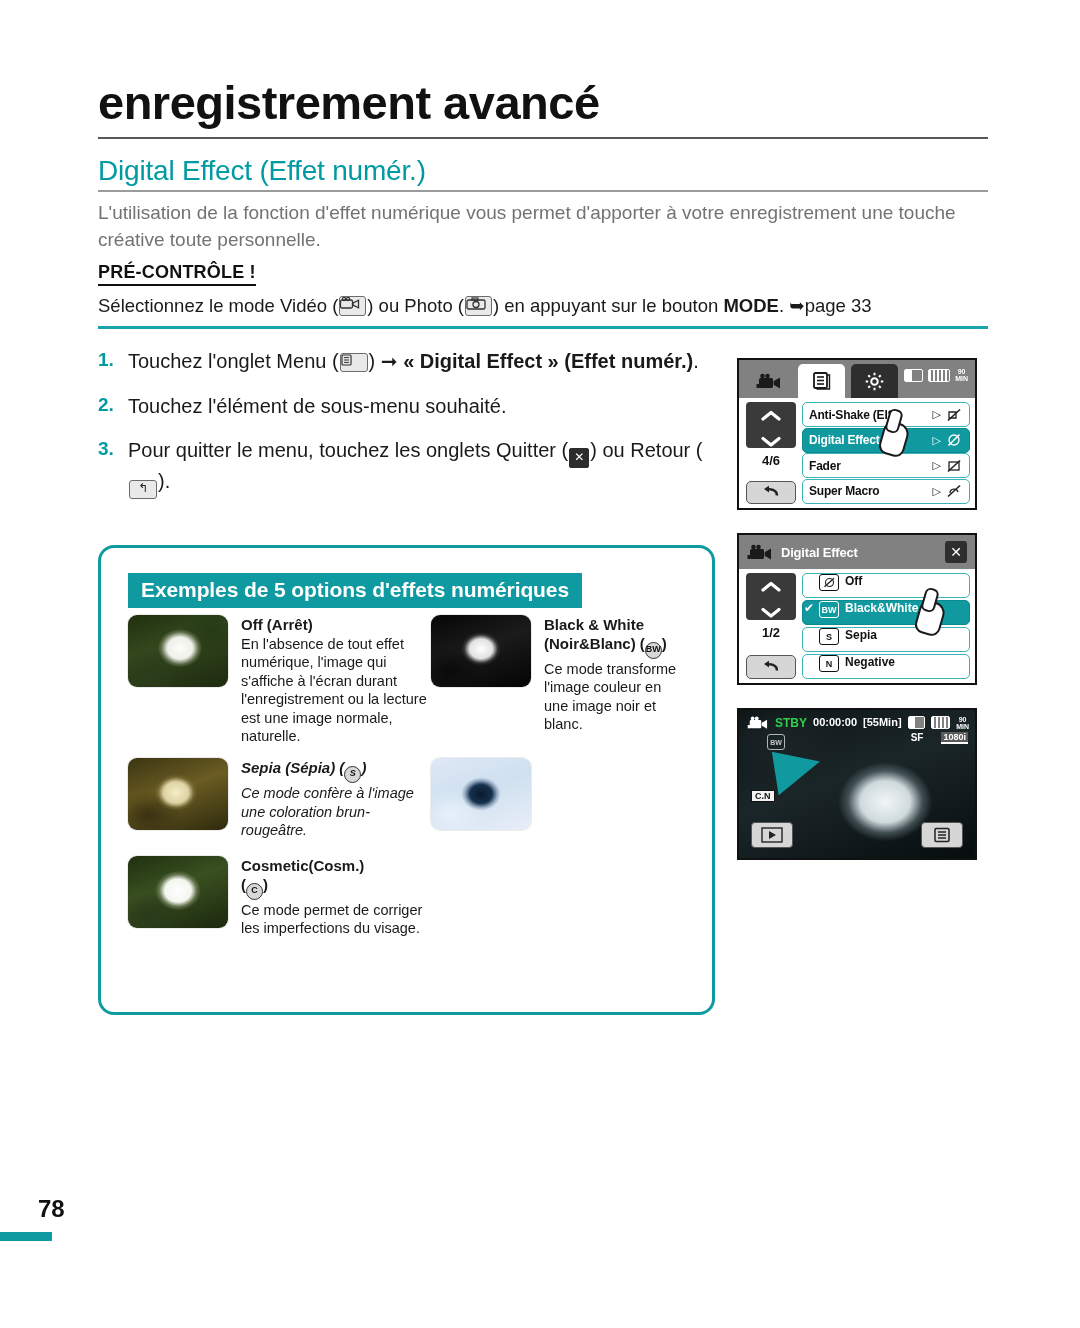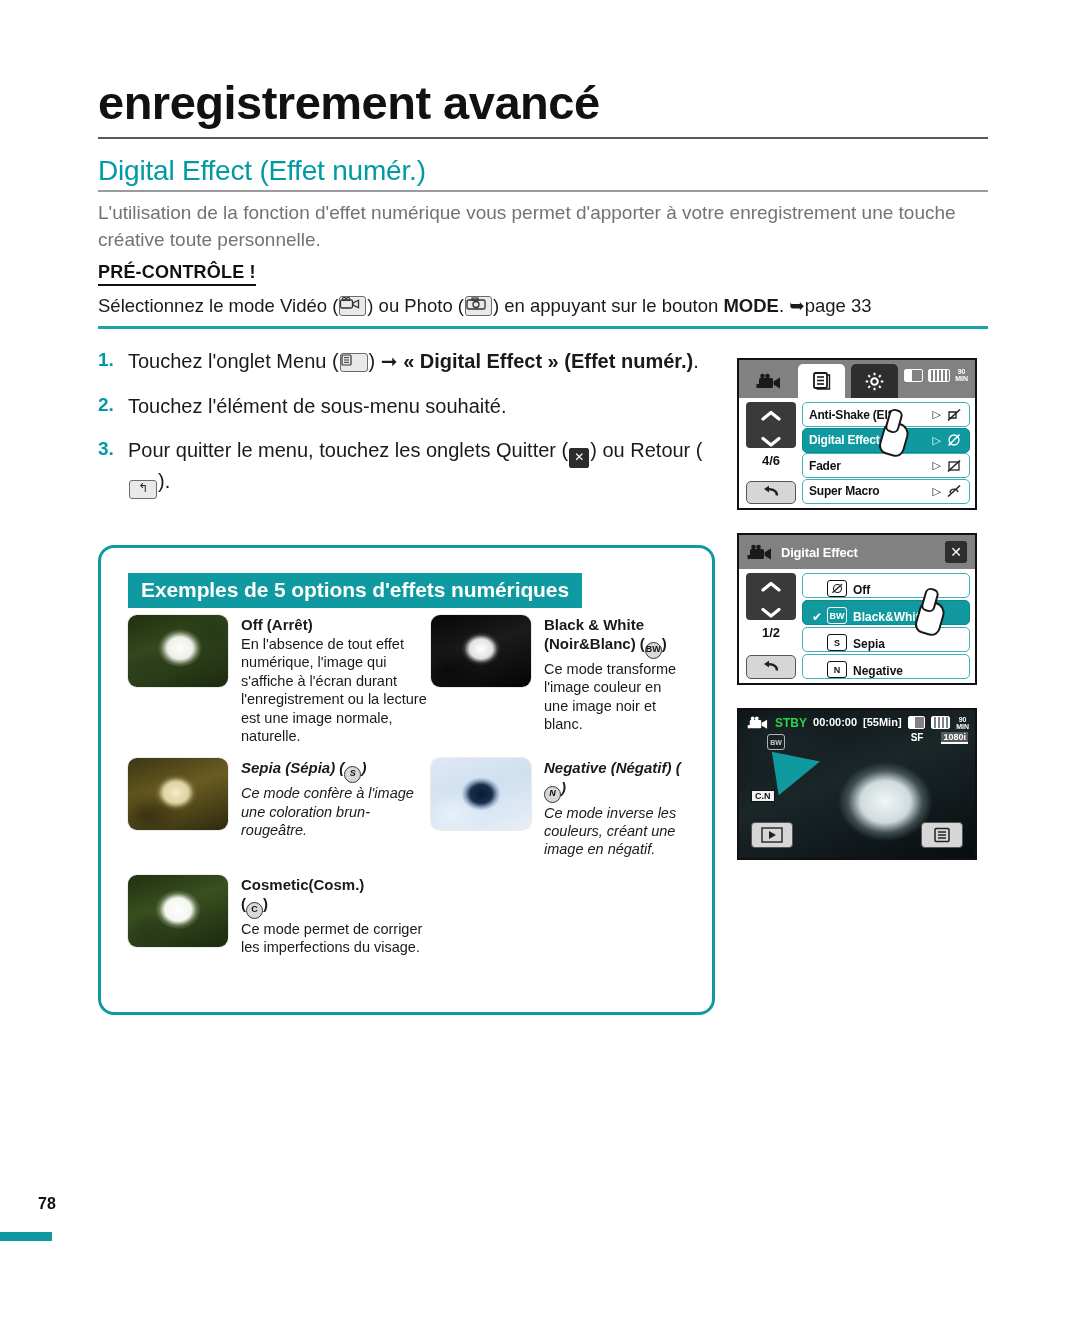--- a/index.html
+++ b/index.html
@@ -174,21 +174,21 @@
     color:#fff;font-size:13px;font-weight:bold;
   }
   .sub-top .t{flex:1;margin-left:8px;letter-spacing:-0.2px;}
   .closebtn{
     width:22px;height:22px;background:#2e2e2e;border-radius:3px;color:#fff;
     display:flex;align-items:center;justify-content:center;font-size:14px;font-weight:bold;
   }
   .lcd-body2{display:flex;height:114px;background:#fff;padding:4px 5px;box-sizing:border-box;}
   .srow{
     height:23px;border:1.3px solid #3ab3b8;border-radius:5px;background:#fff;
-    display:flex;align-items:flex-end;padding:0 9px;font-size:12px;font-weight:bold;color:#111;
+    display:flex;align-items:flex-start;padding:0 1px;font-size:12px;font-weight:bold;color:#111;
   }
   .srow.sel{background:#109aa0;border-color:#0b8a90;color:#fff;}
   .srow .ico{
     width:18px;height:15px;margin-right:6px;display:inline-flex;align-items:center;
     justify-content:center;font-size:9px;border:1.2px solid currentColor;border-radius:3px;
   }
   .srow .chk{width:13px;font-size:12px;margin-right:2px;}
 
   
   .preview{
@@ -241,21 +241,21 @@
     border:2px solid #1a1a1a;border-radius:6px;transform:rotate(16deg);
   }
 
   
   .card-gl{width:17px;height:11px;border:1.6px solid #fff;border-radius:2px;background:linear-gradient(90deg,#fff 0 42%,#818181 42% 100%);}
   .batt-gl{width:20px;height:11px;border:1.6px solid #fff;border-radius:2px;background:repeating-linear-gradient(90deg,#fff 0 2.4px,#818181 2.4px 4px);}
   .min-gl{font-size:7px;line-height:7px;color:#fff;font-weight:bold;text-align:center;}
 
   
   .pagenum{
-    position:absolute;left:38px;top:1195px;font-size:16px;font-weight:bold;color:#111;
+    position:absolute;left:38px;top:1195px;font-size:24px;font-weight:bold;color:#111;
   }
   .footer-bar{position:absolute;left:0px;top:1232px;width:52px;height:9px;background:#0e9aa0;}
 
   svg{display:block;}
 </style>
 </head>
 <body>
 
 <div class="page">
 
@@ -342,24 +342,20 @@
     <div class="ex-row" style="margin-top:13px;font-style:italic;">
       <div class="ex-col">
         <div class="thumb th-sepia"></div>
         <div class="ex-text">
           <span class="ex-title"><span>Sepia (Sépia)</span> (<span class="gl">S</span>)</span>
           <span class="ex-body">Ce mode confère à l'image une coloration brun-rougeâtre.</span>
         </div>
       </div>
       <div class="ex-col narrow">
         <div class="thumb th-neg"></div>
-        <div class="ex-text">
-          <span class="ex-title"><span>Negative (Négatif)</span> (<span class="gl">N</span>)</span>
-          <span class="ex-body">Ce mode inverse les couleurs, créant une image en négatif.</span>
-        </div>
       </div>
     </div>
 
     <div class="ex-row" style="margin-top:16px;">
       <div class="ex-col">
         <div class="thumb th-cosm"></div>
         <div class="ex-text">
           <span class="ex-title"><span>Cosmetic(Cosm.)</span><br>(<span class="gl">C</span>)</span>
           <span class="ex-body">Ce mode permet de corriger les imperfections du visage.</span>
         </div>

